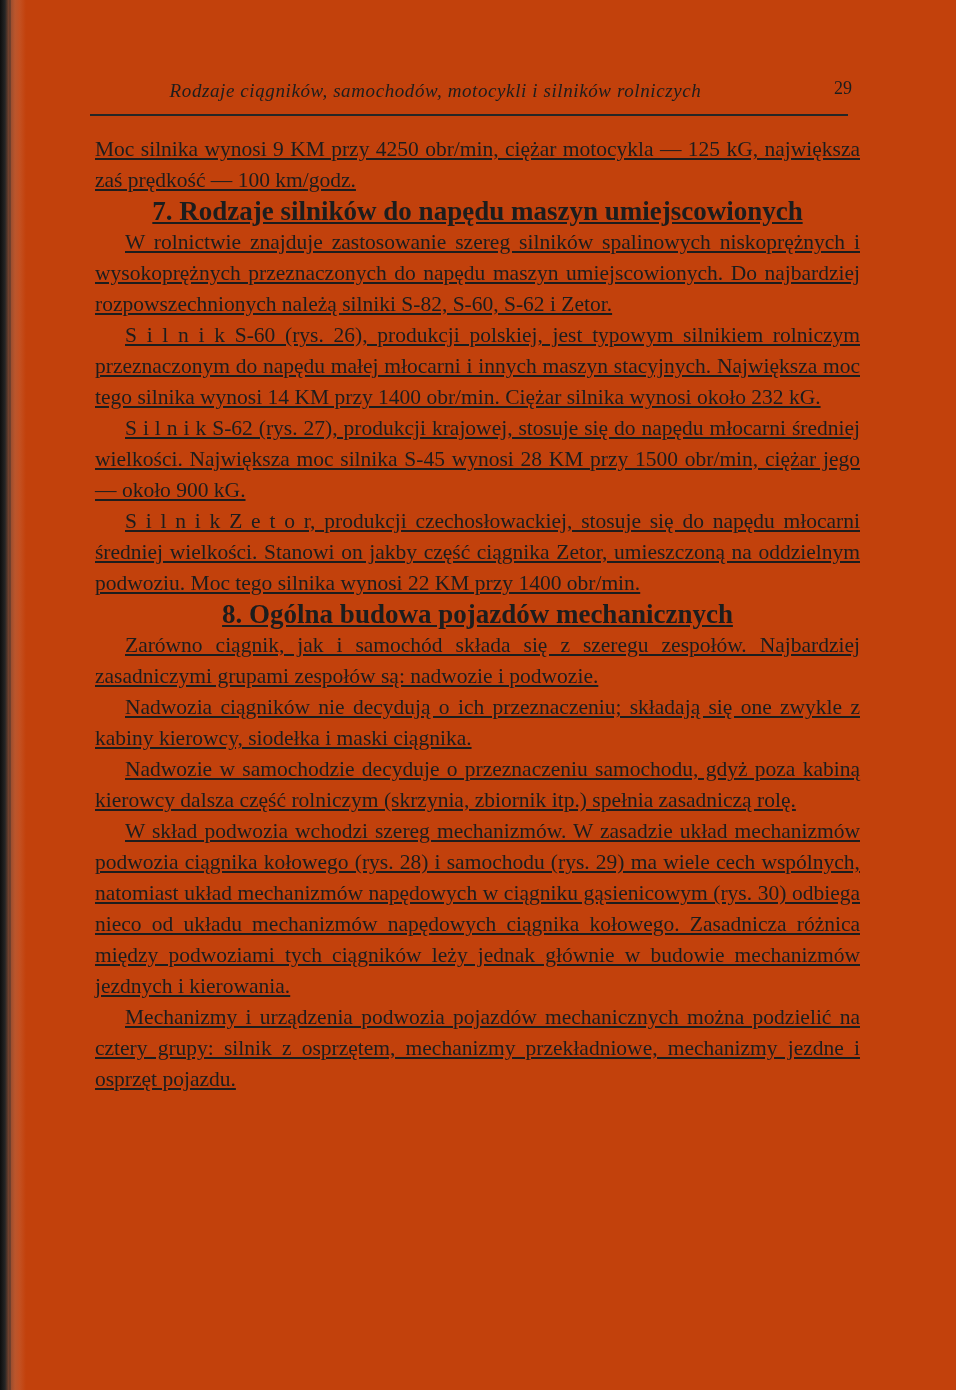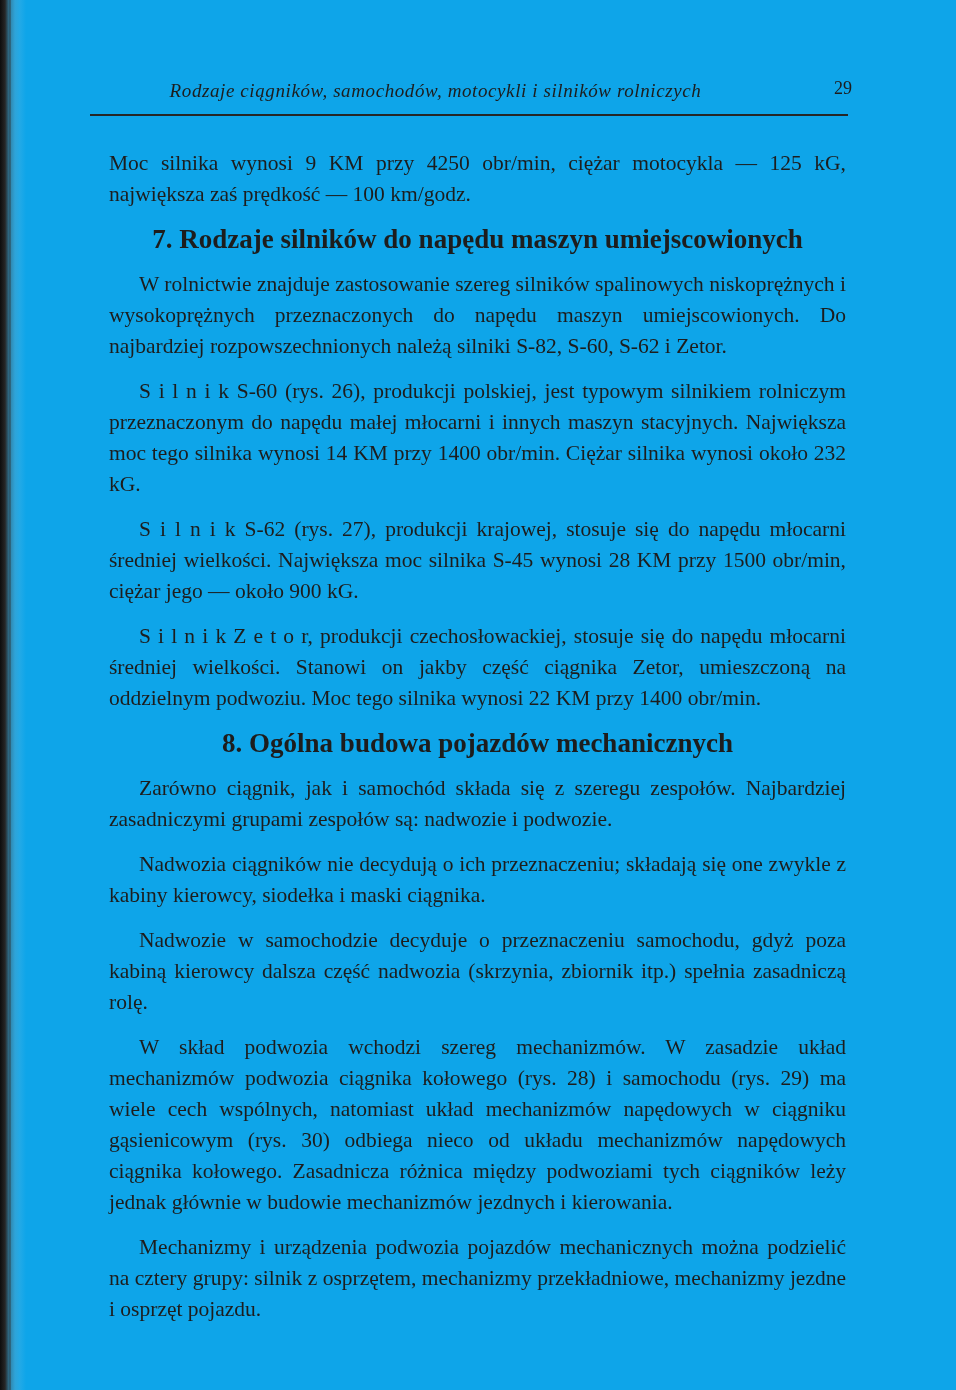--- a/index.html
+++ b/index.html
@@ -4,21 +4,21 @@
 <style>
   html, body {
     margin: 0;
     padding: 0;
     background: #e8e8e6;
   }
   .page {
     position: relative;
     width: 956px;
     height: 1390px;
-    background: #0ea5e9;
+    background: #c2410c;
     overflow: hidden;
     font-family: "Liberation Serif", "DejaVu Serif", serif;
     color: #1d1d1d;
   }
   
   .scan-edge {
     position: absolute;
     left: 0; top: 0; bottom: 0;
     width: 26px;
     background: linear-gradient(to right,
@@ -74,22 +74,23 @@
     left: 95px;
     right: 96px;
     top: 134px;
     font-size: 21.5px;
     line-height: 31px;
     text-align: justify;
     hyphens: auto;
     -webkit-hyphens: auto;
   }
   .body-text p {
-    margin: 14px;
+    margin: 0;
     text-indent: 30px;
+    text-decoration: underline;
   }
   .body-text p.no-indent {
     text-indent: 0;
   }
   .section-heading {
     margin: 23px 0 13px 0;
     text-align: center;
     text-indent: 0 !important;
     font-weight: bold;
     font-size: 27px;
@@ -117,19 +118,19 @@
 
     <p>W rolnictwie znajduje zastosowanie szereg silników spalinowych niskoprężnych i wysokoprężnych przeznaczonych do napędu maszyn umiejscowionych. Do najbardziej rozpowszechnionych należą silniki S-82, S-60, S-62 i Zetor.</p>
     <p>S i l n i k  S-60 (rys. 26), produkcji polskiej, jest typowym silnikiem rolniczym przeznaczonym do napędu małej młocarni i innych maszyn stacyjnych. Największa moc tego silnika wynosi 14 KM przy 1400 obr/min. Ciężar silnika wynosi około 232 kG.</p>
     <p>S i l n i k  S-62 (rys. 27), produkcji krajowej, stosuje się do napędu młocarni średniej wielkości. Największa moc silnika S-45 wynosi 28 KM przy 1500 obr/min, ciężar jego — około 900 kG.</p>
     <p>S i l n i k  Z e t o r,  produkcji czechosłowackiej, stosuje się do napędu młocarni średniej wielkości. Stanowi on jakby część ciągnika Zetor, umieszczoną na oddzielnym podwoziu. Moc tego silnika wynosi 22 KM przy 1400 obr/min.</p>
 
     <p class="section-heading">8. Ogólna budowa pojazdów mechanicznych</p>
 
     <p>Zarówno ciągnik, jak i samochód składa się z szeregu zespołów. Najbardziej zasadniczymi grupami zespołów są: nadwozie i podwozie.</p>
     <p>Nadwozia ciągników nie decydują o ich przeznaczeniu; składają się one zwykle z kabiny kierowcy, siodełka i maski ciągnika.</p>
-    <p>Nadwozie w samochodzie decyduje o przeznaczeniu samochodu, gdyż poza kabiną kierowcy dalsza część nadwozia (skrzynia, zbiornik itp.) spełnia zasadniczą rolę.</p>
+    <p>Nadwozie w samochodzie decyduje o przeznaczeniu samochodu, gdyż poza kabiną kierowcy dalsza część rolniczym (skrzynia, zbiornik itp.) spełnia zasadniczą rolę.</p>
     <p>W skład podwozia wchodzi szereg mechanizmów. W zasadzie układ mechanizmów podwozia ciągnika kołowego (rys. 28) i samochodu (rys. 29) ma wiele cech wspólnych, natomiast układ mechanizmów napędowych w ciągniku gąsienicowym (rys. 30) odbiega nieco od układu mechanizmów napędowych ciągnika kołowego. Zasadnicza różnica między podwoziami tych ciągników leży jednak głównie w budowie mechanizmów jezdnych i kierowania.</p>
     <p>Mechanizmy i urządzenia podwozia pojazdów mechanicznych można podzielić na cztery grupy: silnik z osprzętem, mechanizmy przekładniowe, mechanizmy jezdne i osprzęt pojazdu.</p>
 
   </div>
 
 </div>
 
 </body></html>

